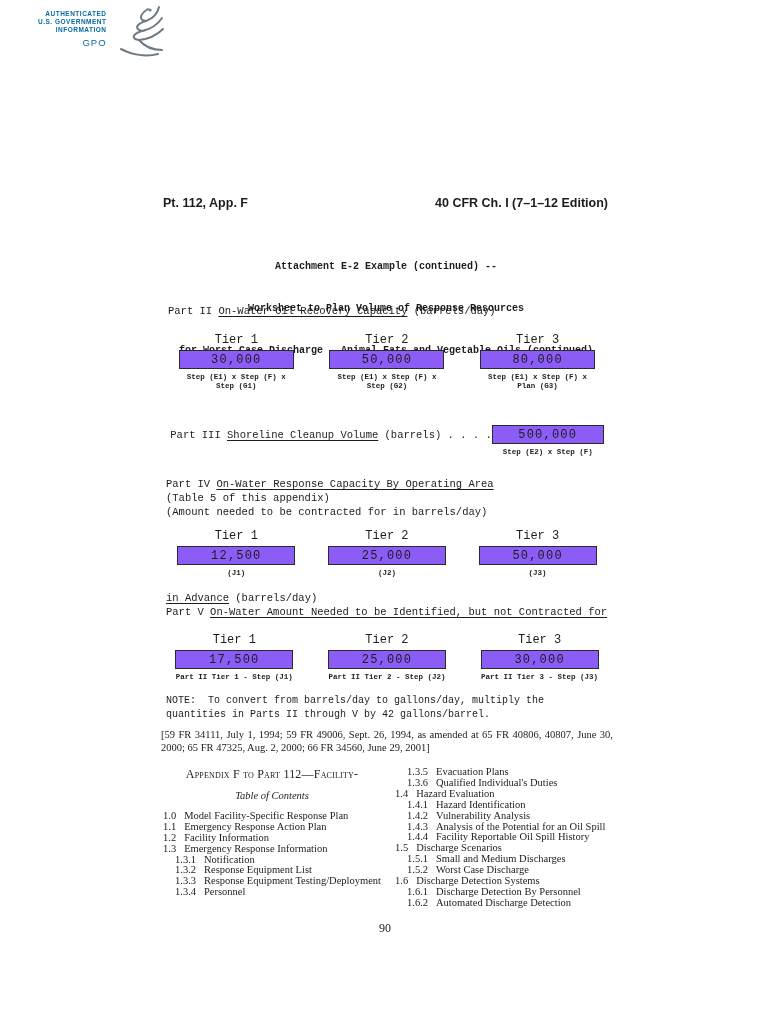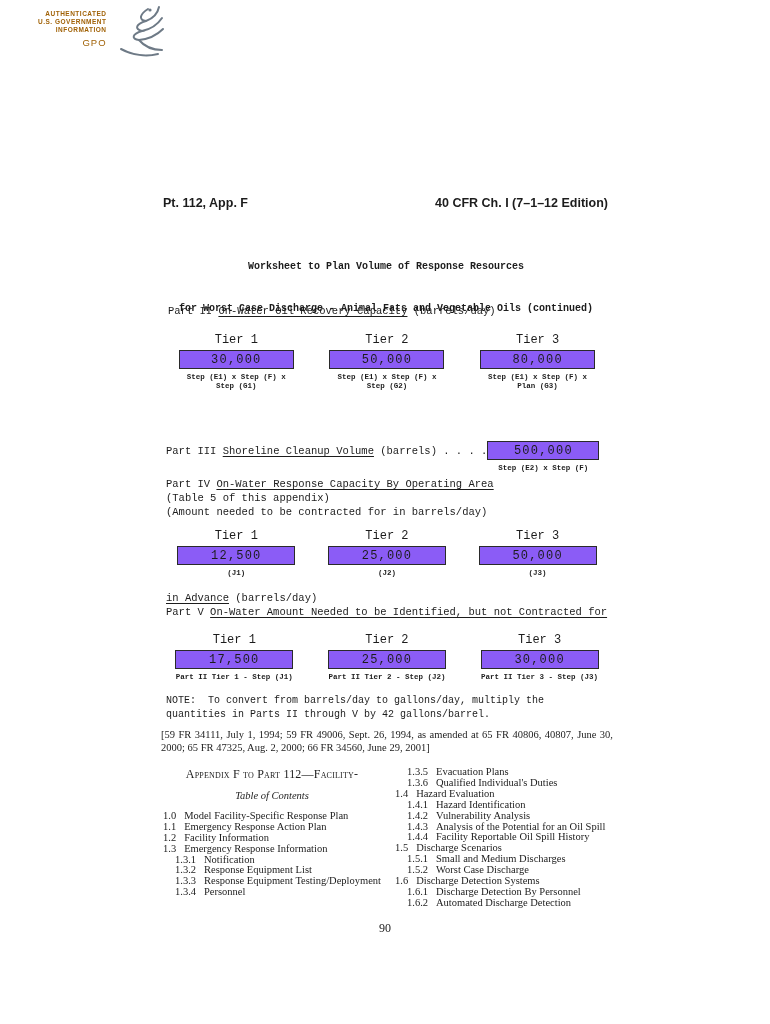--- a/index.html
+++ b/index.html
@@ -2,40 +2,40 @@
 <html><head>
 <meta charset="utf-8">
 <style>
   * { margin:0; padding:0; box-sizing:border-box; }
   body { background:#e8e8e8; font-family:"Liberation Serif", serif; }
   .page {
     position:relative; width:770px; height:1024px; margin:0 auto;
     background:#ffffff; color:#1c1c1c; overflow:hidden;
   }
   
-  .gpo-logo { position:absolute; left:38px; top:4px; display:flex; align-items:flex-start; color:#a16207; }
+  .gpo-logo { position:absolute; left:38px; top:4px; display:flex; align-items:flex-start; color:#0369a1; }
   .gpo-text { text-align:right; font-family:"Liberation Sans", sans-serif; font-size:6.5px; line-height:8px; letter-spacing:0.5px; font-weight:bold; padding-top:6px; }
   .gpo-mark { font-size:9.5px; letter-spacing:1px; margin-top:5px; font-weight:normal; }
   .eagle { margin-left:-6px; }
   
   .header-row {
     position:absolute; left:163px; top:196px; width:445px;
     display:flex; justify-content:space-between;
     font-family:"Liberation Sans", sans-serif; font-weight:bold; font-size:12.5px;
   }
   
   .ws { font-family:"Liberation Mono","DejaVu Sans Mono", monospace; color:#1c1c1c; }
   .ws-title { position:absolute; left:161px; top:232px; width:450px; text-align:center;
               font-weight:bold; font-size:10px; line-height:14px; white-space:pre; }
   .part-heading { font-size:10.5px; line-height:14px; }
   .part-heading span { white-space:pre; }
   .u { text-decoration:underline; text-underline-offset:2px; }
   .p2 { position:absolute; left:168px; top:304px; }
   .p2-tiers { position:absolute; left:161px; top:333px; width:452px; }
-  .p3 { position:absolute; left:166px; top:428px; width:442px; display:flex; justify-content:flex-start; align-items:flex-start;margin-top:16px; }
+  .p3 { position:absolute; left:166px; top:428px; width:442px; display:flex; justify-content:center; align-items:flex-start; }
   .p3-stack { width:112px; text-align:center; margin-top:-3px; }
   .p4 { position:absolute; left:166px; top:477px; }
   .p4-tiers { position:absolute; left:161px; top:529px; width:452px; }
   .p5 { position:absolute; left:166px; top:591px; }
   .p5-tiers { position:absolute; left:158px; top:633px; width:458px; }
   .tier-row { display:flex; }
   .tier-col { width:33.33%; text-align:center; }
   .tier-label { font-size:12px; margin-bottom:3px; }
   .tier-box { border:1.5px solid #2a2a2a; height:19px; width:115px; margin:0 auto;
               display:flex; align-items:center; justify-content:center; background:#8b5cf6; }
@@ -82,20 +82,21 @@
       </g>
     </svg>
   </div>
 
   <div class="header-row">
     <span>Pt. 112, App. F</span>
     <span>40 CFR Ch. I (7–1–12 Edition)</span>
   </div>
 
   <div class="ws ws-title">
+    <div>Attachment E-2 Example (continued) --</div>
     <div>Worksheet to Plan Volume of Response Resources</div>
     <div>for Worst Case Discharge - Animal Fats and Vegetable Oils (continued)</div>
   </div>
 
   <div class="ws p2 part-heading">
     <span>Part II </span><span class="u">On-Water Oil Recovery Capacity</span><span> (barrels/day)</span>
   </div>
   <div class="ws p2-tiers tier-row">
 
       <div class="tier-col">

